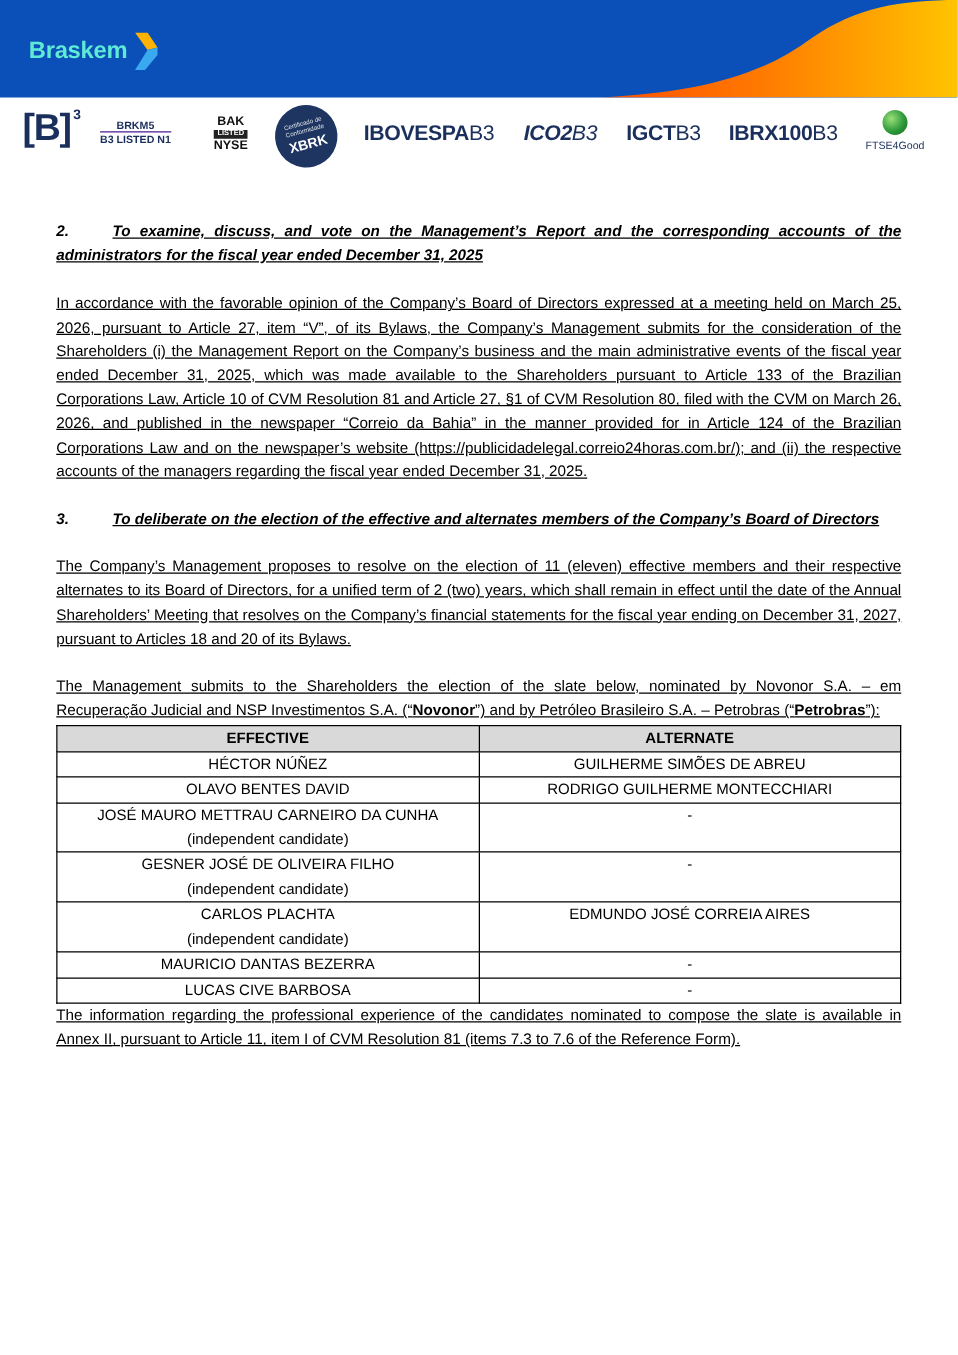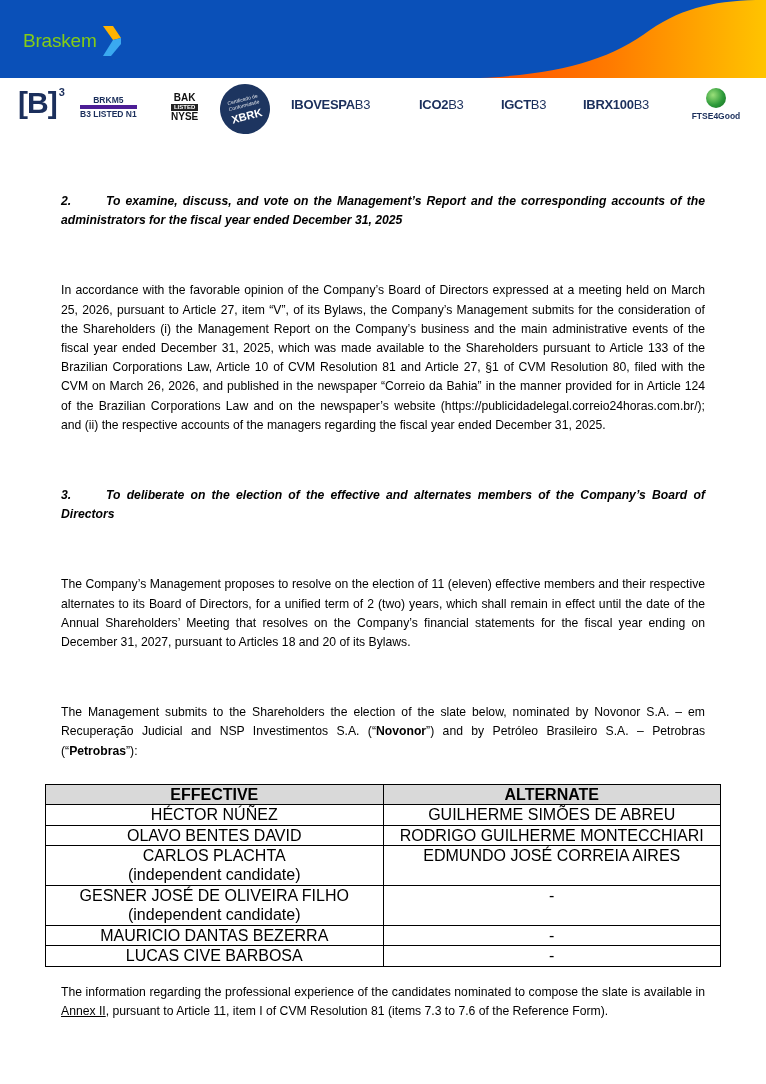--- a/index.html
+++ b/index.html
@@ -11,66 +11,66 @@
   
   .banner {
     position: absolute; left: 0; top: 0; width: 766px; height: 78px;
     background: #0a50b8; overflow: hidden;
   }
   .banner svg.wave { position: absolute; left: 0; top: 0; }
   .brand {
     position: absolute; left: 23px; top: 26px; display: flex; align-items: center;
   }
   .brand-name {
-    color: #84cc16; font-weight: normal; font-size: 19px; letter-spacing: -0.2px;
+    color: #5eead4; font-weight: bold; font-size: 19px; letter-spacing: -0.2px;
   }
   .brand-mark { margin-left: 4px; }
 
   
   .logos { position: absolute; left: 0; top: 78px; width: 766px; height: 62px; }
   .logo { position: absolute; color: #1b2f5c; }
   .b3 { left: 18px; top: 8px; font-size: 30px; font-weight: bold; letter-spacing: -1px; }
   .b3 sup { font-size: 11px; position: relative; top: -6px; margin-left: 2px; }
   .brkm { left: 80px; top: 17px; text-align: center; font-size: 8.5px; font-weight: bold; line-height: 10px; }
-  .brkm .top { border-bottom: 4px solid #4c1d95; padding: 0 4px; display:block; }
+  .brkm .top { border-bottom: 1px solid #4c1d95; padding: 0 4px; display:block; }
   .bak { left: 171px; top: 15px; text-align: center; font-size: 10px; font-weight: bold; line-height: 10px; color:#111; }
   .bak .listed { display:block; background:#222; color:#fff; font-size:6px; line-height:7px; padding:0 2px; margin:1px 0; }
   .xbrk {
     left: 220px; top: 6px; width: 50px; height: 50px; border-radius: 50%;
     background: #1d3560; color: #fff; text-align: center; transform: rotate(-15deg);
   }
   .xbrk .small { display:block; font-size: 5px; margin-top: 12px; opacity: .85; }
   .xbrk .big { display:block; font-size: 11px; font-weight: bold; margin-top: 2px; }
-  .idx { top: 19px; font-size: 13px; font-weight: bold; letter-spacing: -0.3px; }
+  .idx { top: 19px; font-size: 17px; font-weight: bold; letter-spacing: -0.3px; }
   .idx .b3s { font-weight: normal; }
   .ibov { left: 291px; }
-  .ico2 { left: 419px; }
+  .ico2 { left: 419px; font-style: italic; }
   .igct { left: 501px; }
   .ibrx { left: 583px; }
   .ftse { left: 694px; top: 10px; text-align: center; width: 60px; margin-left:-8px; }
   .ftse .globe {
     width: 20px; height: 20px; border-radius: 50%; margin: 0 auto;
     background: radial-gradient(circle at 35% 35%, #9be07a, #2d9a3a 55%, #136a22);
   }
-  .ftse .label { font-size: 8.5px; color: #1b2f5c; font-weight: bold; margin-top: 3px; }
+  .ftse .label { font-size: 8.5px; color: #1b2f5c; font-weight: normal; margin-top: 3px; }
 
   
   .doc {
     position: absolute; left: 45px; top: 176px; width: 676px;
     font-family: "Liberation Sans Narrow", "Liberation Sans", sans-serif;
     font-size: 12.2px; line-height: 19.2px;
   }
-  .doc p { margin: 16px; text-align: justify; }
+  .doc p { margin: 0; text-align: justify; text-decoration: underline; }
   .heading { font-weight: bold; font-style: italic; }
   .heading .num { display: inline-block; width: 45px; }
   .gap { height: 19px; }
   .ul { text-decoration: underline; }
   table.slate {
-    border-collapse: collapse; width: 676px; margin-top: 23px;
-    font-size: 16px; line-height: 19.4px;
+    border-collapse: collapse; width: 676px; margin-top: 2px;
+    font-size: 12px; line-height: 19.4px;
   }
   table.slate th, table.slate td {
     border: 1px solid #000; text-align: center; vertical-align: top; padding: 0 4px; width: 50%;
   }
   table.slate th { background: #d9d9d9; font-weight: bold; }
   .after-table { margin-top: 22px; }
 </style>
 </head>
 <body>
 
@@ -161,34 +161,41 @@
           <td>GUILHERME SIMÕES DE ABREU</td>
         </tr>
         <tr>
           <td>
             <div>OLAVO BENTES DAVID</div>
           </td>
           <td>RODRIGO GUILHERME MONTECCHIARI</td>
         </tr>
         <tr>
           <td>
+            <div>JOSÉ MAURO METTRAU CARNEIRO DA CUNHA</div>
+            <div>(independent candidate)</div>
+          </td>
+          <td>-</td>
+        </tr>
+        <tr>
+          <td>
+            <div>GESNER JOSÉ DE OLIVEIRA FILHO</div>
+            <div>(independent candidate)</div>
+          </td>
+          <td>-</td>
+        </tr>
+        <tr>
+          <td>
             <div>CARLOS PLACHTA</div>
             <div>(independent candidate)</div>
           </td>
           <td>EDMUNDO JOSÉ CORREIA AIRES</td>
         </tr>
         <tr>
           <td>
-            <div>GESNER JOSÉ DE OLIVEIRA FILHO</div>
-            <div>(independent candidate)</div>
-          </td>
-          <td>-</td>
-        </tr>
-        <tr>
-          <td>
             <div>MAURICIO DANTAS BEZERRA</div>
           </td>
           <td>-</td>
         </tr>
         <tr>
           <td>
             <div>LUCAS CIVE BARBOSA</div>
           </td>
           <td>-</td>
         </tr>

